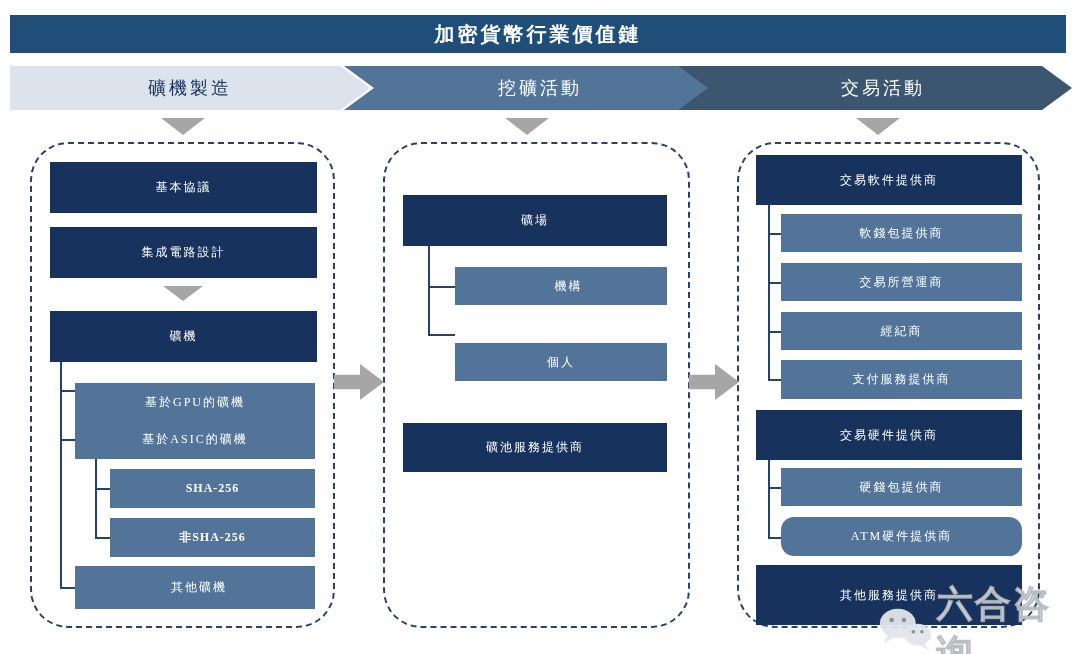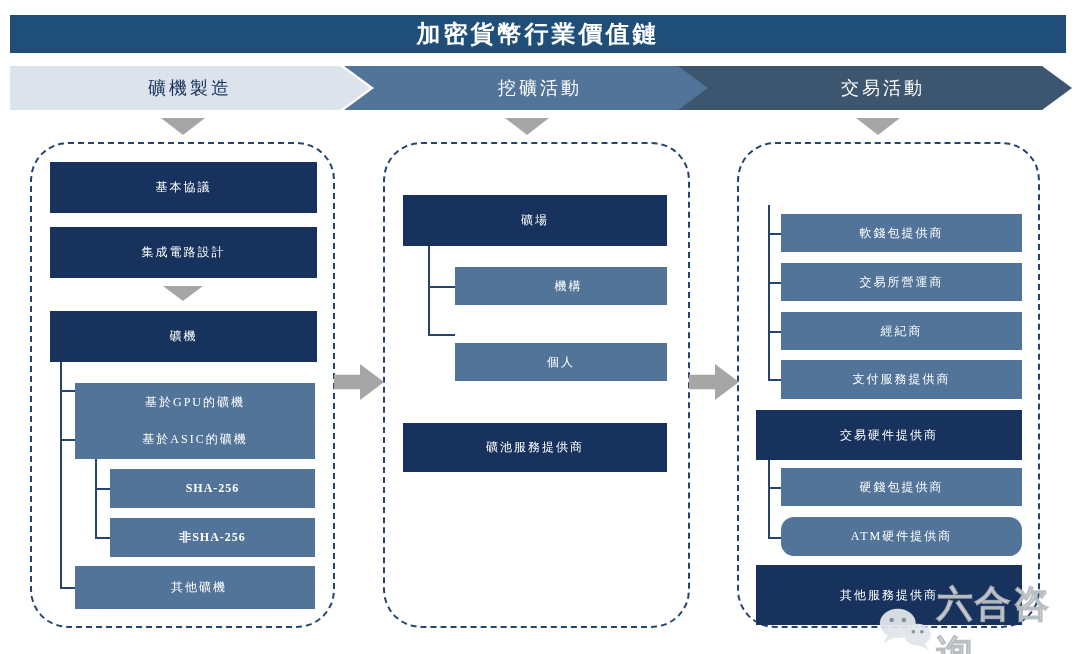--- a/index.html
+++ b/index.html
@@ -1,19 +1,19 @@
 <!DOCTYPE html>
 <html lang="zh-Hant"><head>
 <meta charset="utf-8">
 <style>
   html,body{margin:0;padding:0;background:#fff;}
   .canvas{position:relative;width:1080px;height:654px;background:#fff;overflow:hidden;
           font-family:"Liberation Serif","DejaVu Serif",serif;}
   .titlebar{position:absolute;left:10px;top:15px;width:1056px;height:38px;background:#1f4e79;
-            color:#fff;font-weight:bold;font-size:24px;letter-spacing:3px;
+            color:#fff;font-weight:bold;font-size:20px;letter-spacing:3px;
             display:flex;align-items:center;justify-content:center;}
   .chev{position:absolute;top:66px;height:44px;display:flex;align-items:center;justify-content:center;
         font-weight:normal;font-size:18px;letter-spacing:3px;}
   .chev-1{left:10px;width:360px;background:#dce3ed;color:#17335d;
           clip-path:polygon(0 0,calc(100% - 30px) 0,100% 50%,calc(100% - 30px) 100%,0 100%);}
   .chev-2{left:344px;width:360px;background:#527499;color:#fff;padding-left:16px;
           clip-path:polygon(0 0,calc(100% - 30px) 0,100% 50%,calc(100% - 30px) 100%,0 100%,30px 50%);}
   .chev-3{left:678px;width:378px;background:#3d566f;color:#fff;padding-left:16px;
           clip-path:polygon(0 0,calc(100% - 30px) 0,100% 50%,calc(100% - 30px) 100%,0 100%,30px 50%);}
   .tri-down{position:absolute;width:0;height:0;border-left:22px solid transparent;
@@ -107,20 +107,23 @@
   <div class="box mid" style="left:455px;top:267px;width:212px;height:38px;padding-left:15px;">
     <span>機構</span>
   </div>
   <div class="box mid" style="left:455px;top:315px;width:212px;height:38px;margin-top:28px;">
     <span>個人</span>
   </div>
   <div class="box dark" style="left:403px;top:423px;width:264px;height:49px;">
     <span>礦池服務提供商</span>
   </div>
 
+  <div class="box dark" style="left:756px;top:155px;width:266px;height:50px;">
+    <span>交易軟件提供商</span>
+  </div>
   <div class="conn-v" style="left:768px;top:205px;height:174px;"></div>
   <div class="conn-h" style="left:768px;top:233px;width:13px;"></div>
   <div class="conn-h" style="left:768px;top:282px;width:13px;"></div>
   <div class="conn-h" style="left:768px;top:331px;width:13px;"></div>
   <div class="conn-h" style="left:768px;top:379px;width:13px;"></div>
   <div class="box mid" style="left:781px;top:214px;width:241px;height:38px;">
     <span>軟錢包提供商</span>
   </div>
   <div class="box mid" style="left:781px;top:263px;width:241px;height:38px;">
     <span>交易所營運商</span>

